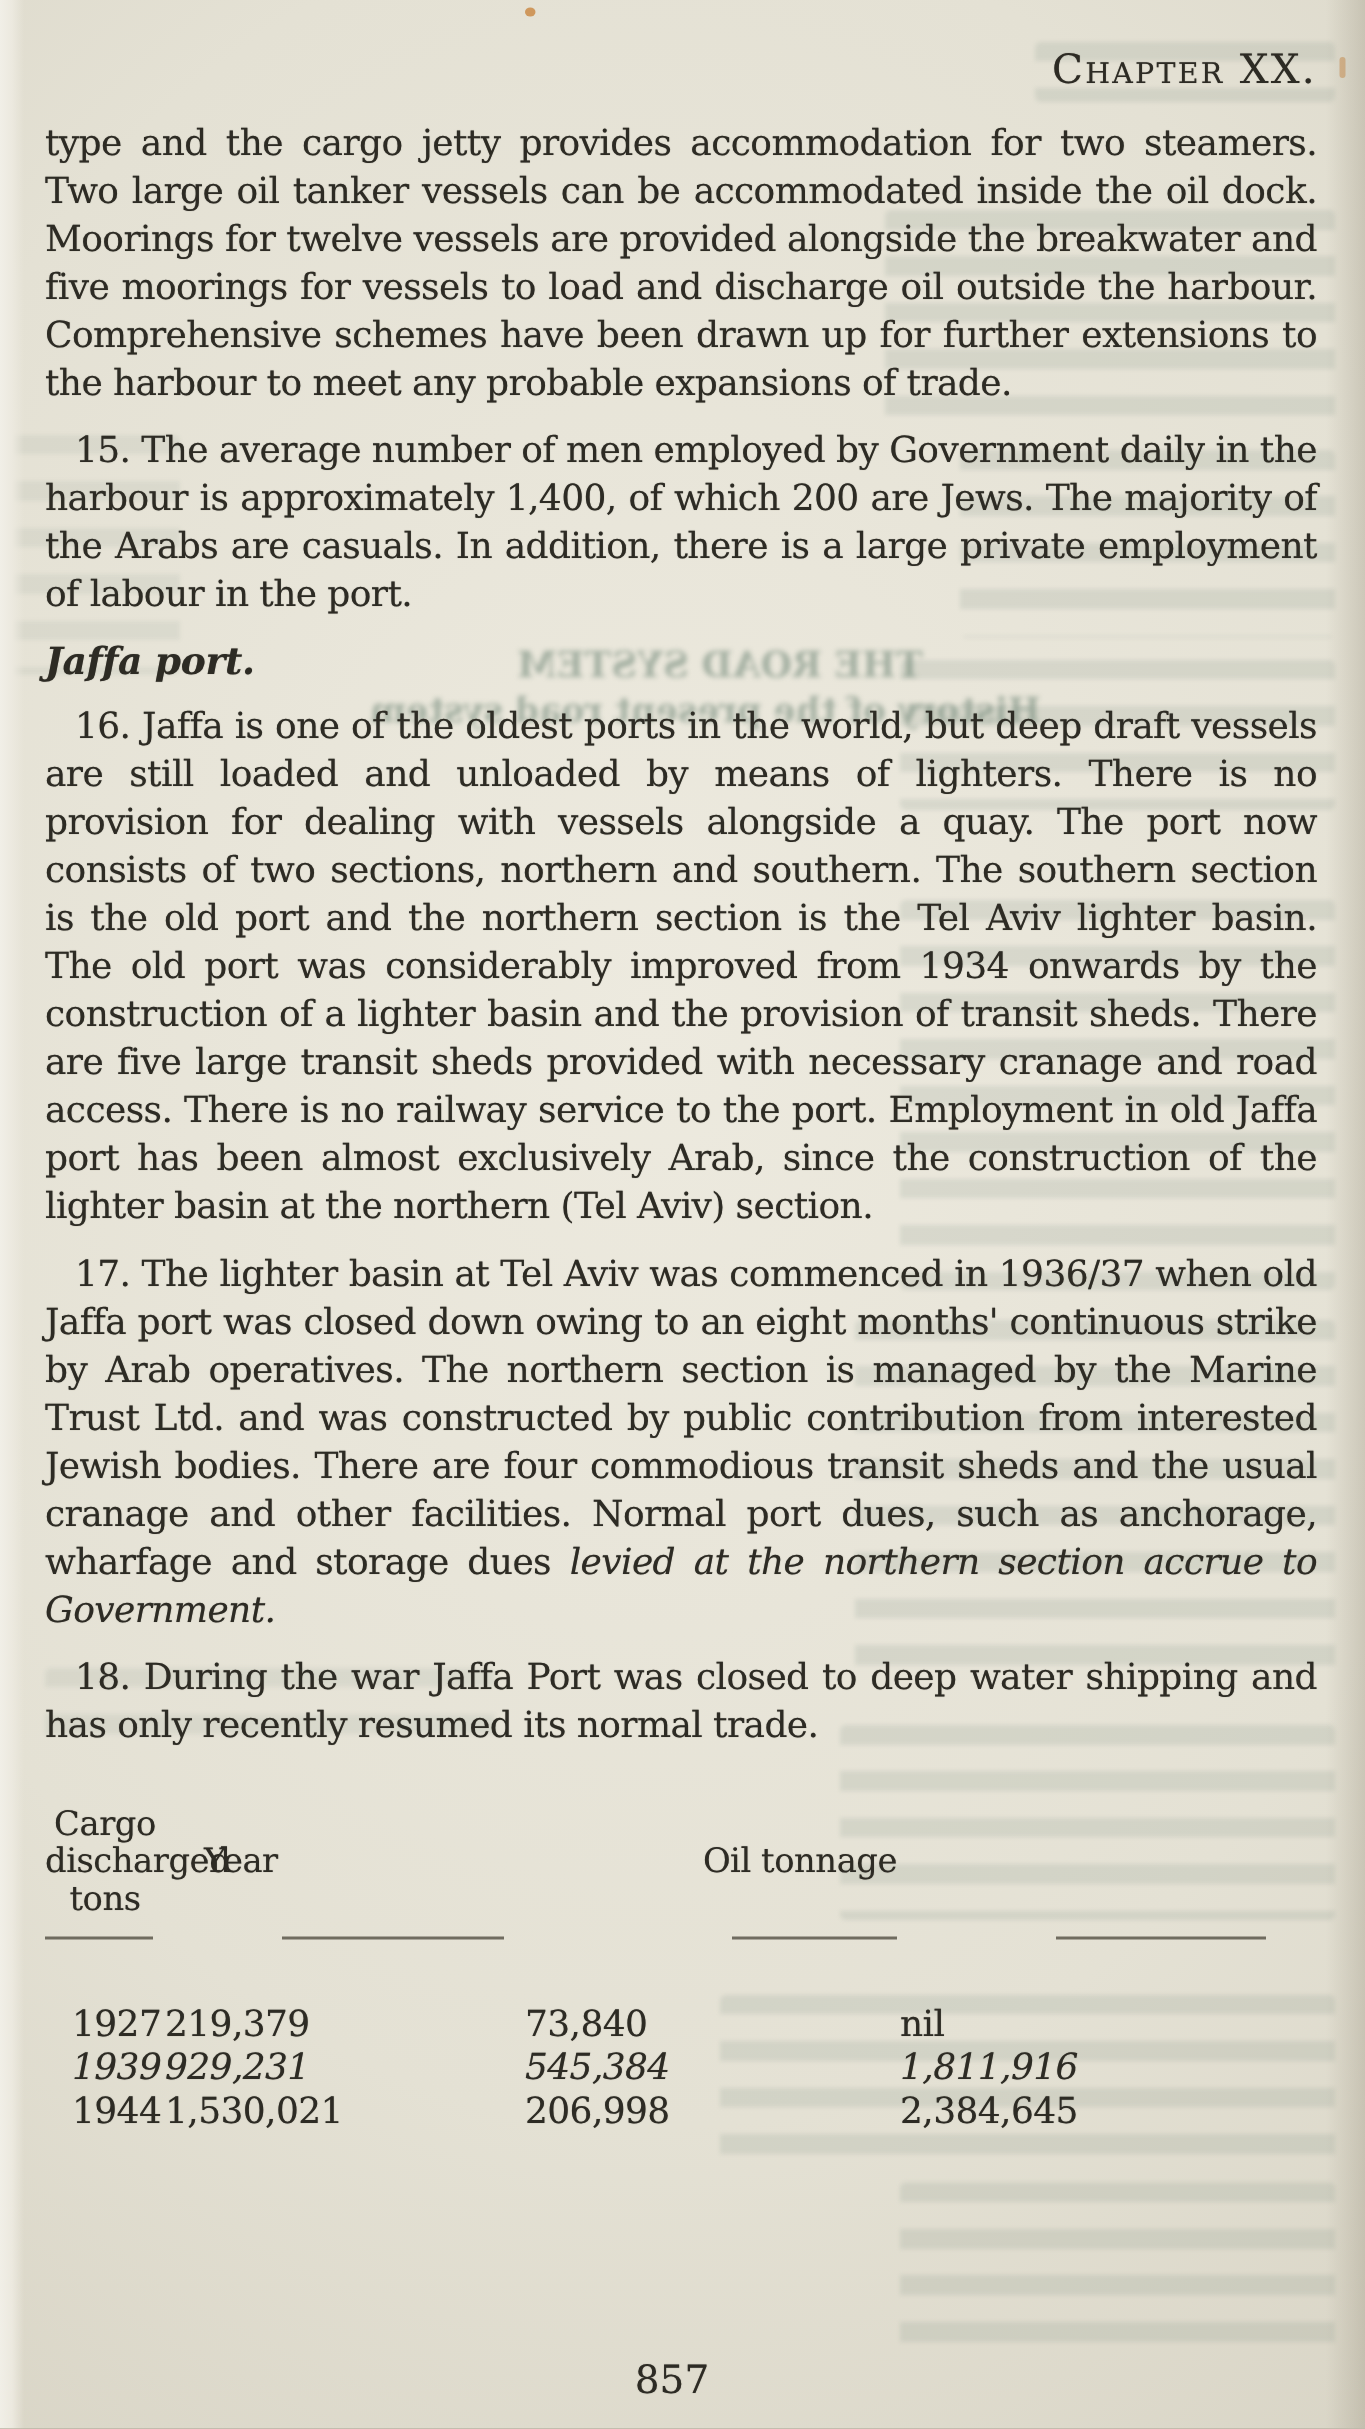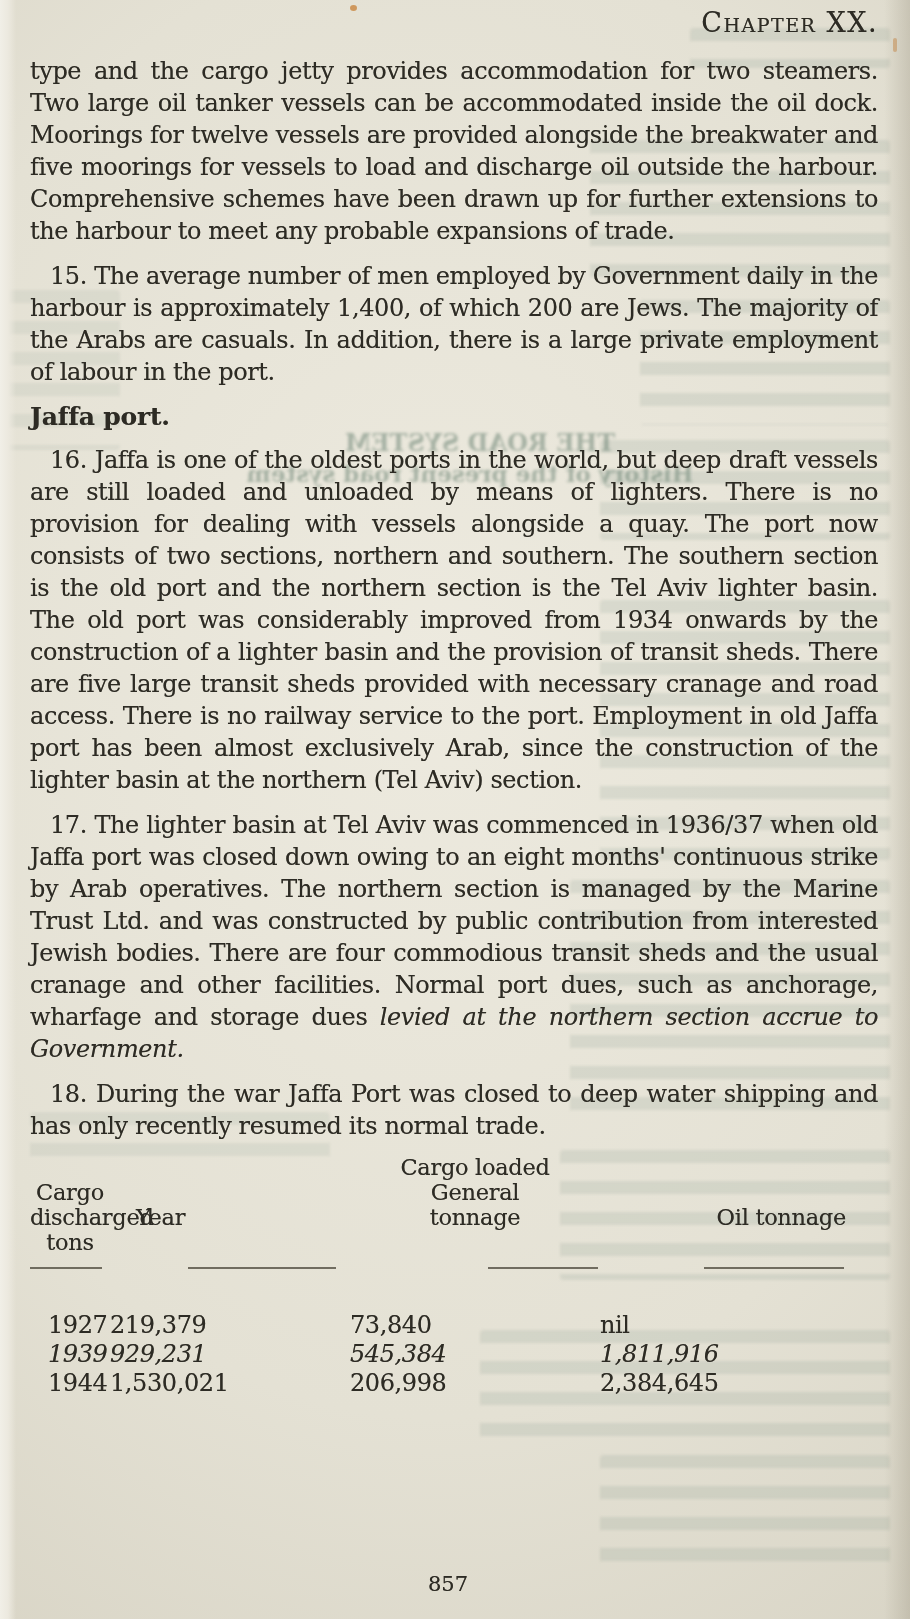--- a/index.html
+++ b/index.html
@@ -41,40 +41,40 @@
     filter:blur(1.6px);
     white-space:nowrap;
     text-align:center;
   }
   .speck{position:absolute;border-radius:50%;background:#c9863f;opacity:.8;}
 
   
   .content{
     position:relative;z-index:1;
     margin:0 32px 0 30px;
-    padding-top:7px;
+    padding-top:31px;
     font-size:24px;
     letter-spacing:-0.4px;
     line-height:32px;
     text-align:justify;
     text-shadow:0 0 .6px rgba(45,43,36,.55);
   }
   .chapter-header{
     text-align:right;
     font-variant:small-caps;
     letter-spacing:1.5px;
     font-size:27px;
     margin-bottom:16px;
   }
   p.para{margin:0 0 13px 0;text-indent:20px;}
   p.no-indent{text-indent:0;}
   .ital{font-style:italic;}
   .side-heading{
     font-size:25px;font-weight:bold;
-    margin:9px 0 11px 0;text-align:left;letter-spacing:-0.2px;
+    margin:9px 0 11px 0;text-align:left;letter-spacing:-0.2px;font-style:italic;
   }
 
   
   .tonnage-table{margin-top:8px;width:818px;text-align:left;}
   .t-grid{display:grid;grid-template-columns:80px 240px 250px 248px;}
   .th{font-size:22.5px;line-height:25px;letter-spacing:-0.3px;}
   .th .hl{display:block;text-align:center;}
   .th-year{padding-top:50px;padding-left:26px;}
   .th-cd{padding-top:25px;}
   .th-cl{padding-top:0;}
@@ -90,21 +90,21 @@
   .tr.italic-row{font-style:italic;}
   .td-year{padding-left:18px;}
   .td-num{text-align:left;}
   .td-cd{padding-right:12px;}
   .td-oil{padding-right:6px;}
   .td-nil{padding-right:34px;}
 
   .page-number{
     position:absolute;z-index:1;
     top:1572px;left:0;width:896px;
-    text-align:center;font-size:21px;
+    text-align:center;font-size:26px;
     text-shadow:0 0 .6px rgba(45,43,36,.55);
   }
 </style>
 </head>
 <body>
 
 <div class="page">
 
   <div class="ghosts">
     <div class="ghost-stripe" style="left:690px;top:28px;width:200px;height:40px;"></div>
@@ -148,25 +148,20 @@
 
       <div class="t-grid">
         <div class="th th-cd">
           <span class="hl">Cargo</span>
           <span class="hl">discharged</span>
           <span class="hl">tons</span>
         </div>
         <div class="th th-year">
           <span>Year</span>
         </div>
-        <div class="th th-cl">
-          <span class="hl">Cargo loaded</span>
-          <span class="hl">General</span>
-          <span class="hl">tonnage</span>
-        </div>
         <div class="th th-oil">
           <span>Oil tonnage</span>
         </div>
       </div>
 
       <div class="t-grid rules">
         <div>
             <div class="rule rule-year"></div>
           </div>
         <div>

